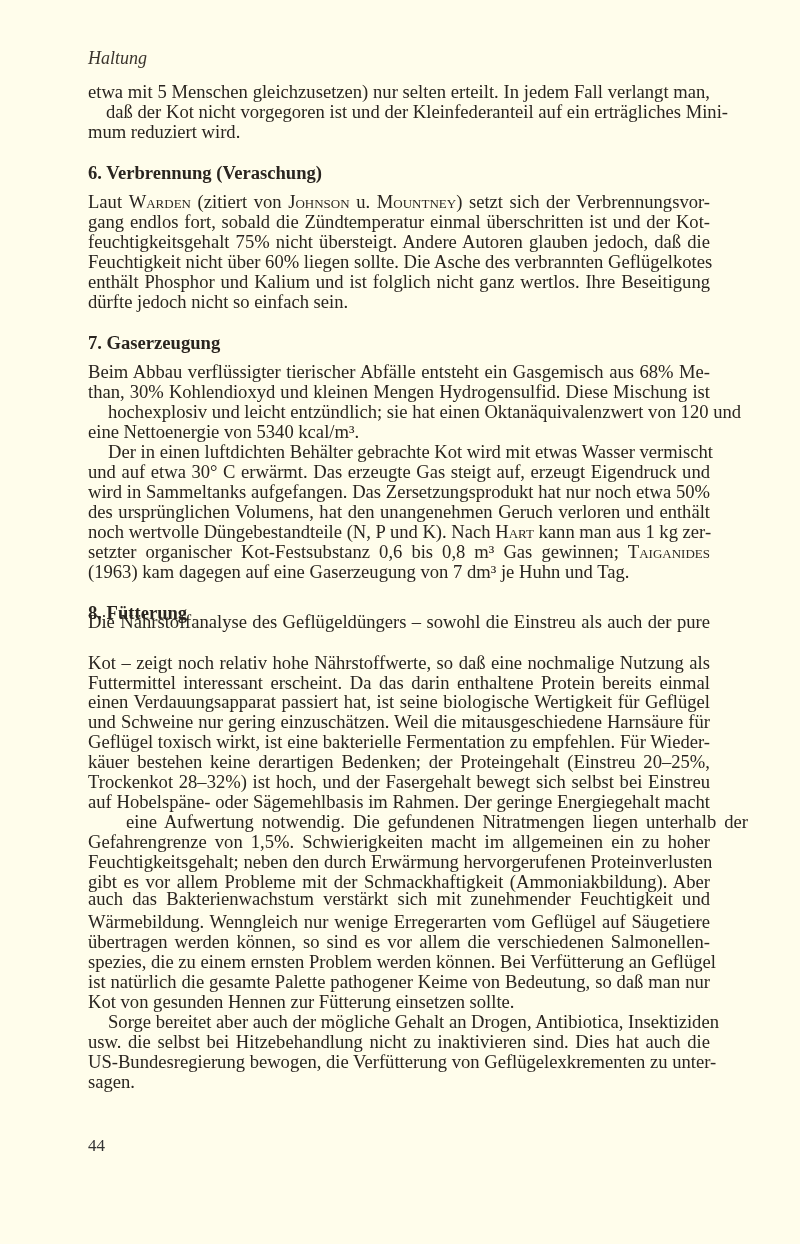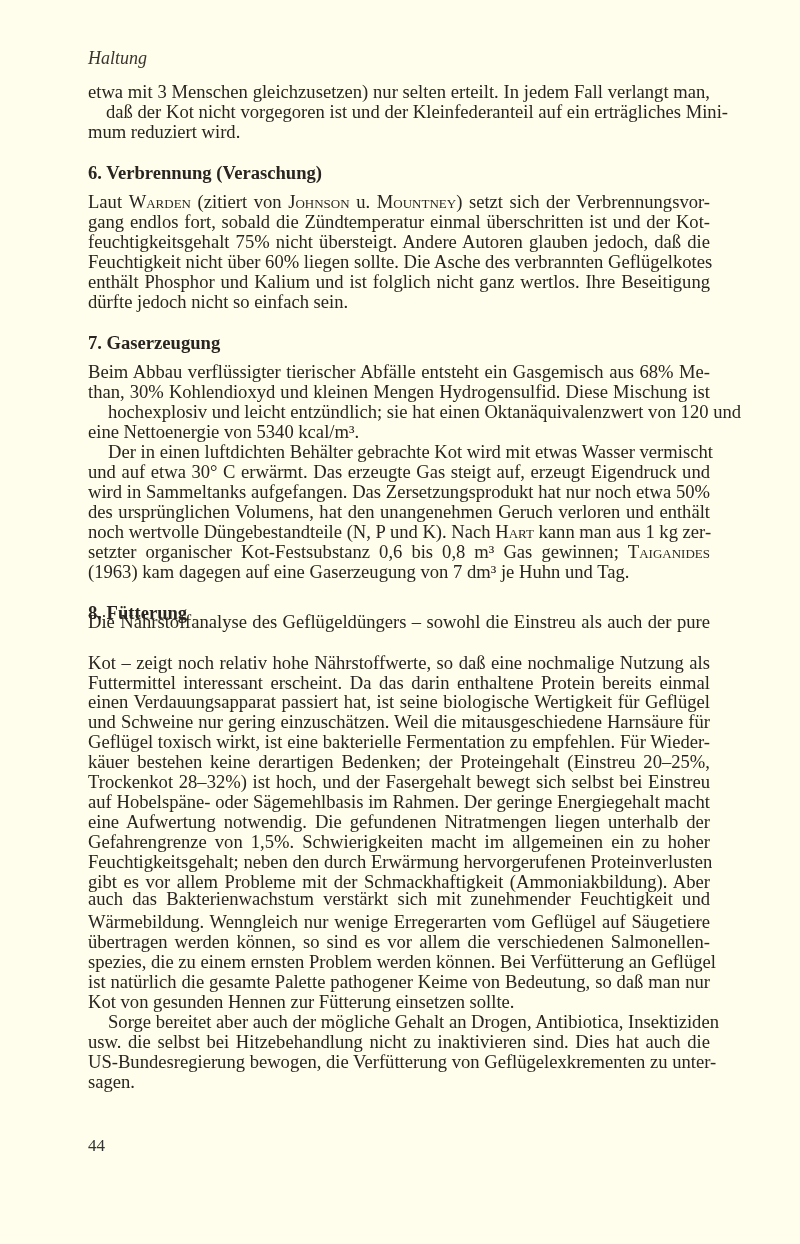--- a/index.html
+++ b/index.html
@@ -64,21 +64,21 @@
       font-size: 17px;
       color: #333;
     }
   </style>
 </head>
 <body>
 
 <div class="page">
   <div class="running-head">Haltung</div>
 
-  <div class="line" style="top: 79.9044px;">etwa mit 3 Menschen gleichzusetzen) nur selten erteilt. In jedem Fall verlangt man,</div>
+  <div class="line" style="top: 79.9044px;">etwa mit 5 Menschen gleichzusetzen) nur selten erteilt. In jedem Fall verlangt man,</div>
   <div class="line" style="top: 99.8805px; margin-left: 18px;">daß der Kot nicht vorgegoren ist und der Kleinfederanteil auf ein erträgliches Mini-</div>
   <div class="line last" style="top: 119.857px;">mum reduziert wird.</div>
 
   <div class="heading" style="top: 160.677px;">6. Verbrennung (Veraschung)</div>
   <div class="line" style="top: 190.207px;">Laut <span class="sc">Warden</span> (zitiert von <span class="sc">Johnson</span> u. <span class="sc">Mountney</span>) setzt sich der Verbrennungsvor-</div>
   <div class="line" style="top: 210.183px;">gang endlos fort, sobald die Zündtemperatur einmal überschritten ist und der Kot-</div>
   <div class="line" style="top: 230.159px;">feuchtigkeitsgehalt 75% nicht übersteigt. Andere Autoren glauben jedoch, daß die</div>
   <div class="line" style="top: 250.135px;">Feuchtigkeit nicht über 60% liegen sollte. Die Asche des verbrannten Geflügelkotes</div>
   <div class="line" style="top: 270.112px;">enthält Phosphor und Kalium und ist folglich nicht ganz wertlos. Ihre Beseitigung</div>
   <div class="line last" style="top: 290.088px;">dürfte jedoch nicht so einfach sein.</div>
@@ -99,21 +99,21 @@
   <div class="heading" style="top: 601.02px;">8. Fütterung</div>
   <div class="line" style="top: 610px;">Die Nährstoffanalyse des Geflügeldüngers – sowohl die Einstreu als auch der pure</div>
   <div class="line" style="top: 650.526px;">Kot – zeigt noch relativ hohe Nährstoffwerte, so daß eine nochmalige Nutzung als</div>
   <div class="line" style="top: 670.502px;">Futtermittel interessant erscheint. Da das darin enthaltene Protein bereits einmal</div>
   <div class="line" style="top: 690.478px;">einen Verdauungsapparat passiert hat, ist seine biologische Wertigkeit für Geflügel</div>
   <div class="line" style="top: 710.454px;">und Schweine nur gering einzuschätzen. Weil die mitausgeschiedene Harnsäure für</div>
   <div class="line" style="top: 730.43px;">Geflügel toxisch wirkt, ist eine bakterielle Fermentation zu empfehlen. Für Wieder-</div>
   <div class="line" style="top: 750.406px;">käuer bestehen keine derartigen Bedenken; der Proteingehalt (Einstreu 20–25%,</div>
   <div class="line" style="top: 770.382px;">Trockenkot 28–32%) ist hoch, und der Fasergehalt bewegt sich selbst bei Einstreu</div>
   <div class="line" style="top: 790.359px;">auf Hobelspäne- oder Sägemehlbasis im Rahmen. Der geringe Energiegehalt macht</div>
-  <div class="line" style="top: 810.335px;">eine Aufwertung notwendig. Die gefundenen Nitratmengen liegen unterhalb der</div>
+  <div class="line" style="top: 810.335px; margin-left: 38px;">eine Aufwertung notwendig. Die gefundenen Nitratmengen liegen unterhalb der</div>
   <div class="line" style="top: 830.311px;">Gefahrengrenze von 1,5%. Schwierigkeiten macht im allgemeinen ein zu hoher</div>
   <div class="line" style="top: 850.287px;">Feuchtigkeitsgehalt; neben den durch Erwärmung hervorgerufenen Proteinverlusten</div>
   <div class="line" style="top: 870.263px;">gibt es vor allem Probleme mit der Schmackhaftigkeit (Ammoniakbildung). Aber</div>
   <div class="line" style="top: 887px;">auch das Bakterienwachstum verstärkt sich mit zunehmender Feuchtigkeit und</div>
   <div class="line" style="top: 910.215px;">Wärmebildung. Wenngleich nur wenige Erregerarten vom Geflügel auf Säugetiere</div>
   <div class="line" style="top: 930.191px;">übertragen werden können, so sind es vor allem die verschiedenen Salmonellen-</div>
   <div class="line" style="top: 950.167px;">spezies, die zu einem ernsten Problem werden können. Bei Verfütterung an Geflügel</div>
   <div class="line" style="top: 970.143px;">ist natürlich die gesamte Palette pathogener Keime von Bedeutung, so daß man nur</div>
 <div class="line last" style="top: 990.12px;">Kot von gesunden Hennen zur Fütterung einsetzen sollte.</div>
     <div class="line indent" style="top: 1010.1px;">Sorge bereitet aber auch der mögliche Gehalt an Drogen, Antibiotica, Insektiziden</div>

